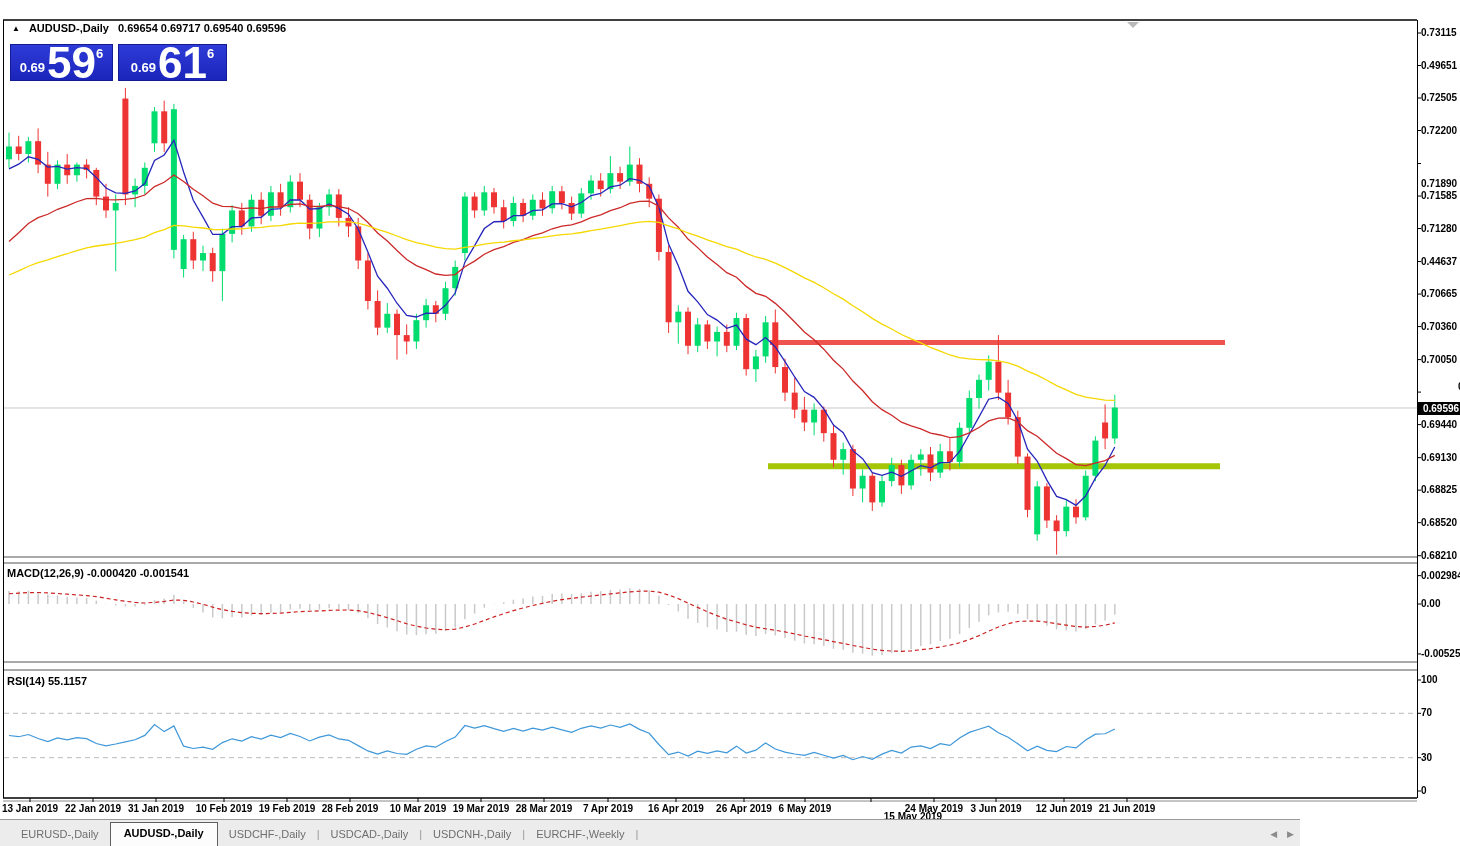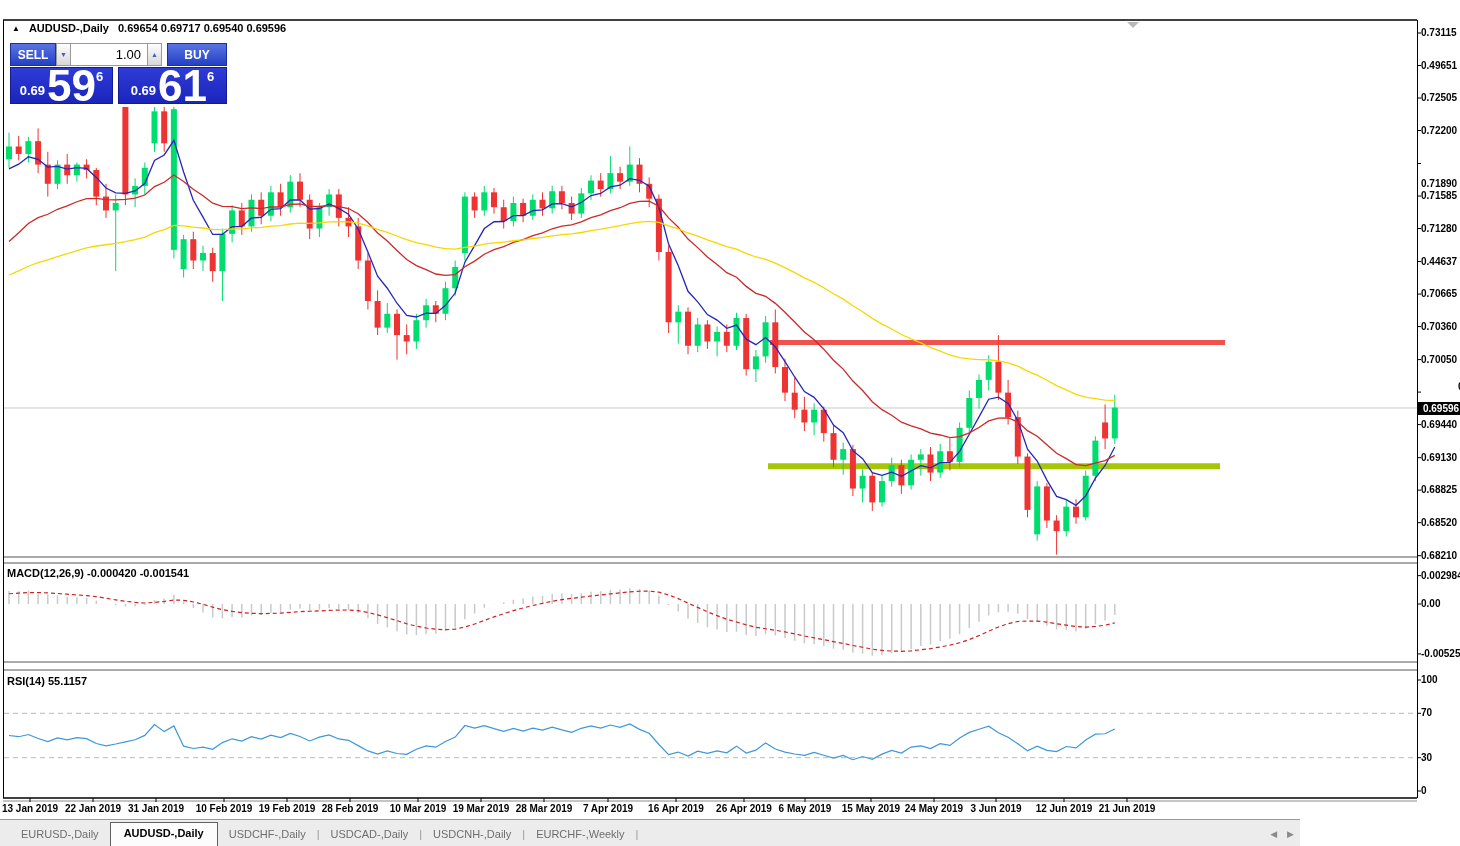--- a/index.html
+++ b/index.html
@@ -500,27 +500,20 @@
   </svg>
 
 
   <div class="symbol-title">
     <span class="collapse-arrow">▲</span>
     <span>AUDUSD-,Daily</span>
     <span>0.69654 0.69717 0.69540 0.69596</span>
   </div>
 
   <div class="trade-widget">
-    <div class="tw-row1">
-      <div class="btn-trade btn-sell">SELL</div>
-      <div class="spin-btn">▼</div>
-      <input class="vol" value="1.00" style="">
-      <div class="spin-btn">▲</div>
-      <div class="btn-trade btn-buy">BUY</div>
-    </div>
     <div class="tw-row2">
       <div class="price-panel pp-sell">
         <span class="pp-prefix">0.69</span>
         <span class="pp-big">59</span>
         <span class="pp-sup">6</span>
       </div>
       <div class="price-panel pp-buy">
         <span class="pp-prefix">0.69</span>
         <span class="pp-big">61</span>
         <span class="pp-sup">6</span>
@@ -569,21 +562,21 @@
       <div class="date-label" style="left: 224px;">10 Feb 2019</div>
       <div class="date-label" style="left: 287px;">19 Feb 2019</div>
       <div class="date-label" style="left: 350px;">28 Feb 2019</div>
       <div class="date-label" style="left: 418px;">10 Mar 2019</div>
       <div class="date-label" style="left: 481px;">19 Mar 2019</div>
       <div class="date-label" style="left: 544px;">28 Mar 2019</div>
       <div class="date-label" style="left: 608px;">7 Apr 2019</div>
       <div class="date-label" style="left: 676px;">16 Apr 2019</div>
       <div class="date-label" style="left: 744px;">26 Apr 2019</div>
       <div class="date-label" style="left: 805px;">6 May 2019</div>
-      <div class="date-label" style="left: 871px;">15 May 2019</div>
+      <div class="date-label" style="left: 913px; margin-top: 8px;">15 May 2019</div>
       <div class="date-label" style="left: 934px;">24 May 2019</div>
       <div class="date-label" style="left: 996px;">3 Jun 2019</div>
       <div class="date-label" style="left: 1064px;">12 Jun 2019</div>
       <div class="date-label" style="left: 1127px;">21 Jun 2019</div>
     </div>
 
   <div class="tab-bar">
     <div style="width:10px"></div>
     <span id="tabs-holder" style="display:flex; align-items:flex-end;">
         <div class="tab">EURUSD-,Daily</div>

